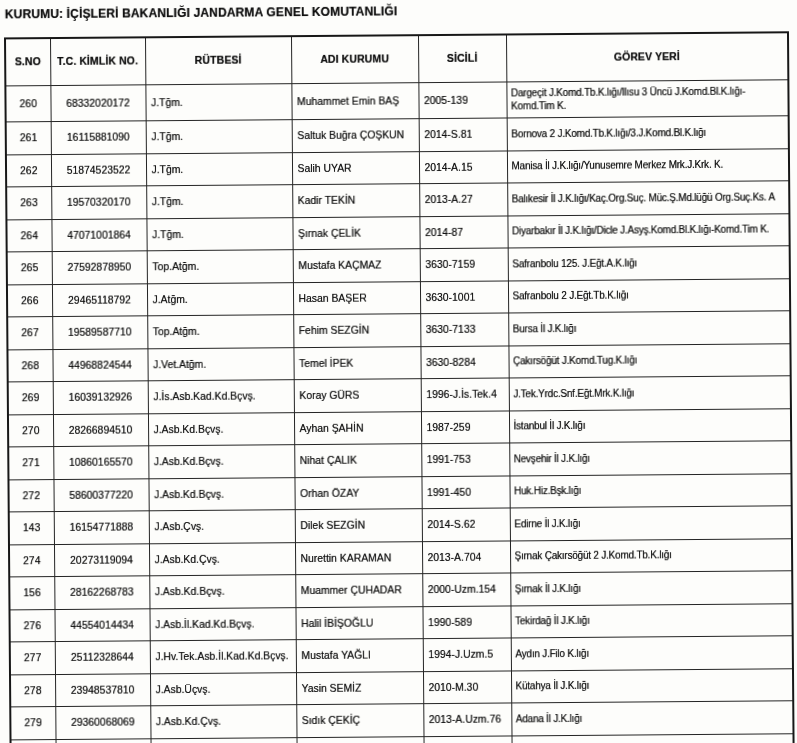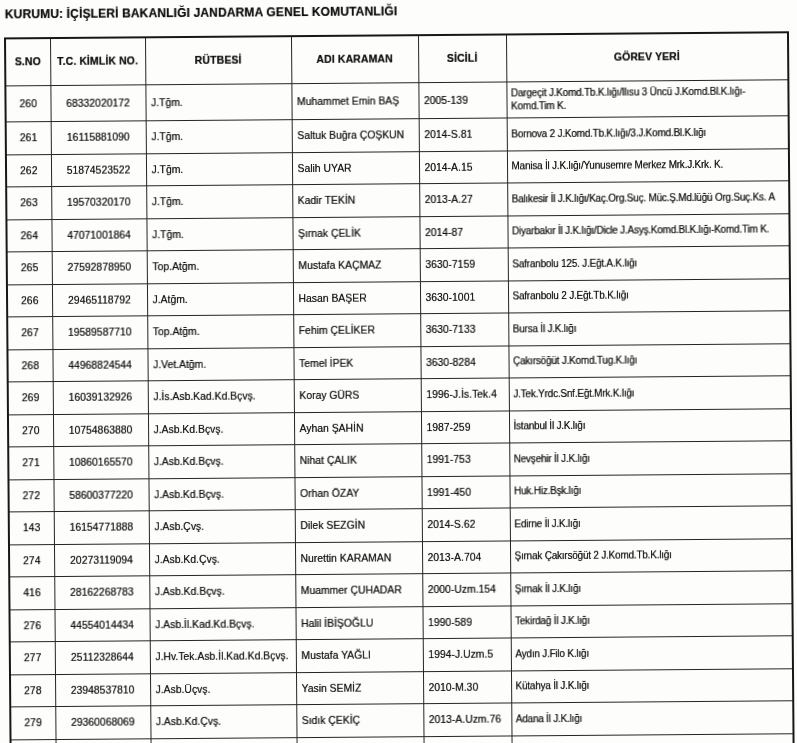--- a/index.html
+++ b/index.html
@@ -82,21 +82,21 @@
       <col style="width:146px">
       <col style="width:127px">
       <col style="width:88px">
       <col style="width:282px">
     </colgroup>
     <thead>
       <tr>
         <th>S.NO</th>
         <th>T.C. KİMLİK NO.</th>
         <th>RÜTBESİ</th>
-        <th>ADI KARAMAN</th>
+        <th>ADI KURUMU</th>
         <th>SİCİLİ</th>
         <th>GÖREV YERİ</th>
       </tr>
     </thead>
     <tbody id="table-body">
         <tr>
     <td class="c">260</td>
     <td class="c">68332020172</td>
     <td class="l">J.Tğm.</td>
     <td class="l">Muhammet Emin BAŞ</td>
@@ -148,21 +148,21 @@
     <td class="c">29465118792</td>
     <td class="l">J.Atğm.</td>
     <td class="l">Hasan BAŞER</td>
     <td class="l">3630-1001</td>
     <td class="l gorev">Safranbolu 2 J.Eğt.Tb.K.lığı</td>
   </tr>
         <tr>
     <td class="c">267</td>
     <td class="c">19589587710</td>
     <td class="l">Top.Atğm.</td>
-    <td class="l">Fehim ÇELİKER</td>
+    <td class="l">Fehim SEZGİN</td>
     <td class="l">3630-7133</td>
     <td class="l gorev">Bursa İl J.K.lığı</td>
   </tr>
         <tr>
     <td class="c">268</td>
     <td class="c">44968824544</td>
     <td class="l">J.Vet.Atğm.</td>
     <td class="l">Temel İPEK</td>
     <td class="l">3630-8284</td>
     <td class="l gorev">Çakırsöğüt J.Komd.Tug.K.lığı</td>
@@ -170,21 +170,21 @@
         <tr>
     <td class="c">269</td>
     <td class="c">16039132926</td>
     <td class="l">J.İs.Asb.Kad.Kd.Bçvş.</td>
     <td class="l">Koray GÜRS</td>
     <td class="l">1996-J.İs.Tek.4</td>
     <td class="l gorev">J.Tek.Yrdc.Snf.Eğt.Mrk.K.lığı</td>
   </tr>
         <tr>
     <td class="c">270</td>
-    <td class="c">10754863880</td>
+    <td class="c">28266894510</td>
     <td class="l">J.Asb.Kd.Bçvş.</td>
     <td class="l">Ayhan ŞAHİN</td>
     <td class="l">1987-259</td>
     <td class="l gorev">İstanbul İl J.K.lığı</td>
   </tr>
         <tr>
     <td class="c">271</td>
     <td class="c">10860165570</td>
     <td class="l">J.Asb.Kd.Bçvş.</td>
     <td class="l">Nihat ÇALIK</td>
@@ -209,21 +209,21 @@
   </tr>
         <tr>
     <td class="c">274</td>
     <td class="c">20273119094</td>
     <td class="l">J.Asb.Kd.Çvş.</td>
     <td class="l">Nurettin KARAMAN</td>
     <td class="l">2013-A.704</td>
     <td class="l gorev">Şırnak Çakırsöğüt 2 J.Komd.Tb.K.lığı</td>
   </tr>
         <tr>
-    <td class="c">416</td>
+    <td class="c">156</td>
     <td class="c">28162268783</td>
     <td class="l">J.Asb.Kd.Bçvş.</td>
     <td class="l">Muammer ÇUHADAR</td>
     <td class="l">2000-Uzm.154</td>
     <td class="l gorev">Şırnak İl J.K.lığı</td>
   </tr>
         <tr>
     <td class="c">276</td>
     <td class="c">44554014434</td>
     <td class="l">J.Asb.İl.Kad.Kd.Bçvş.</td>

